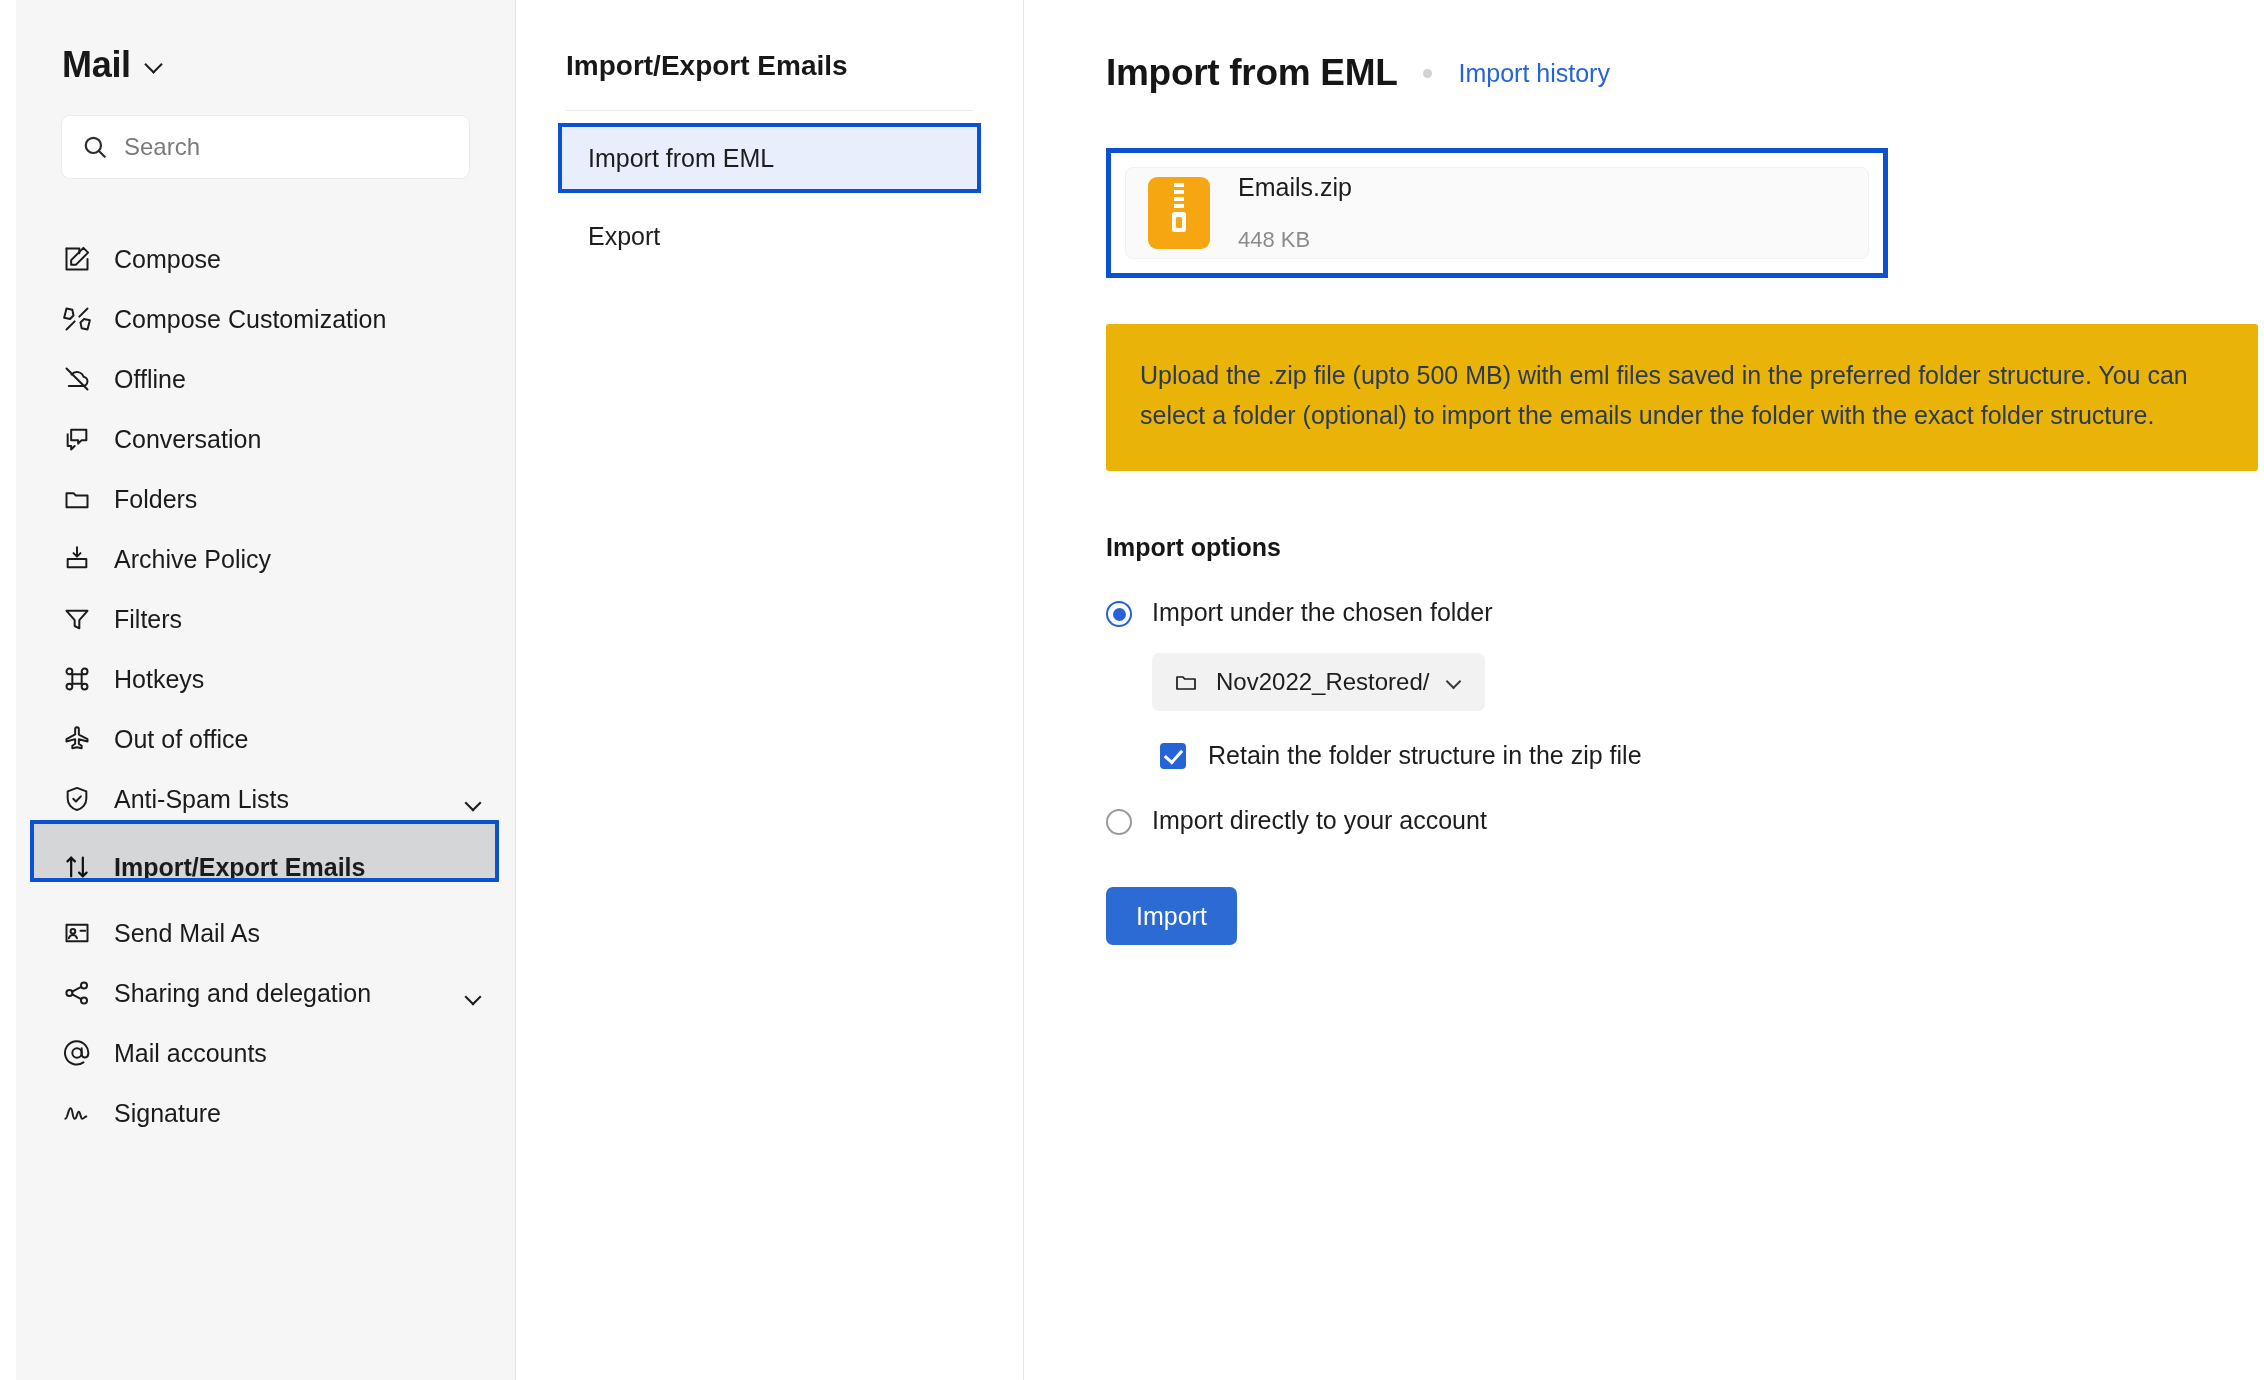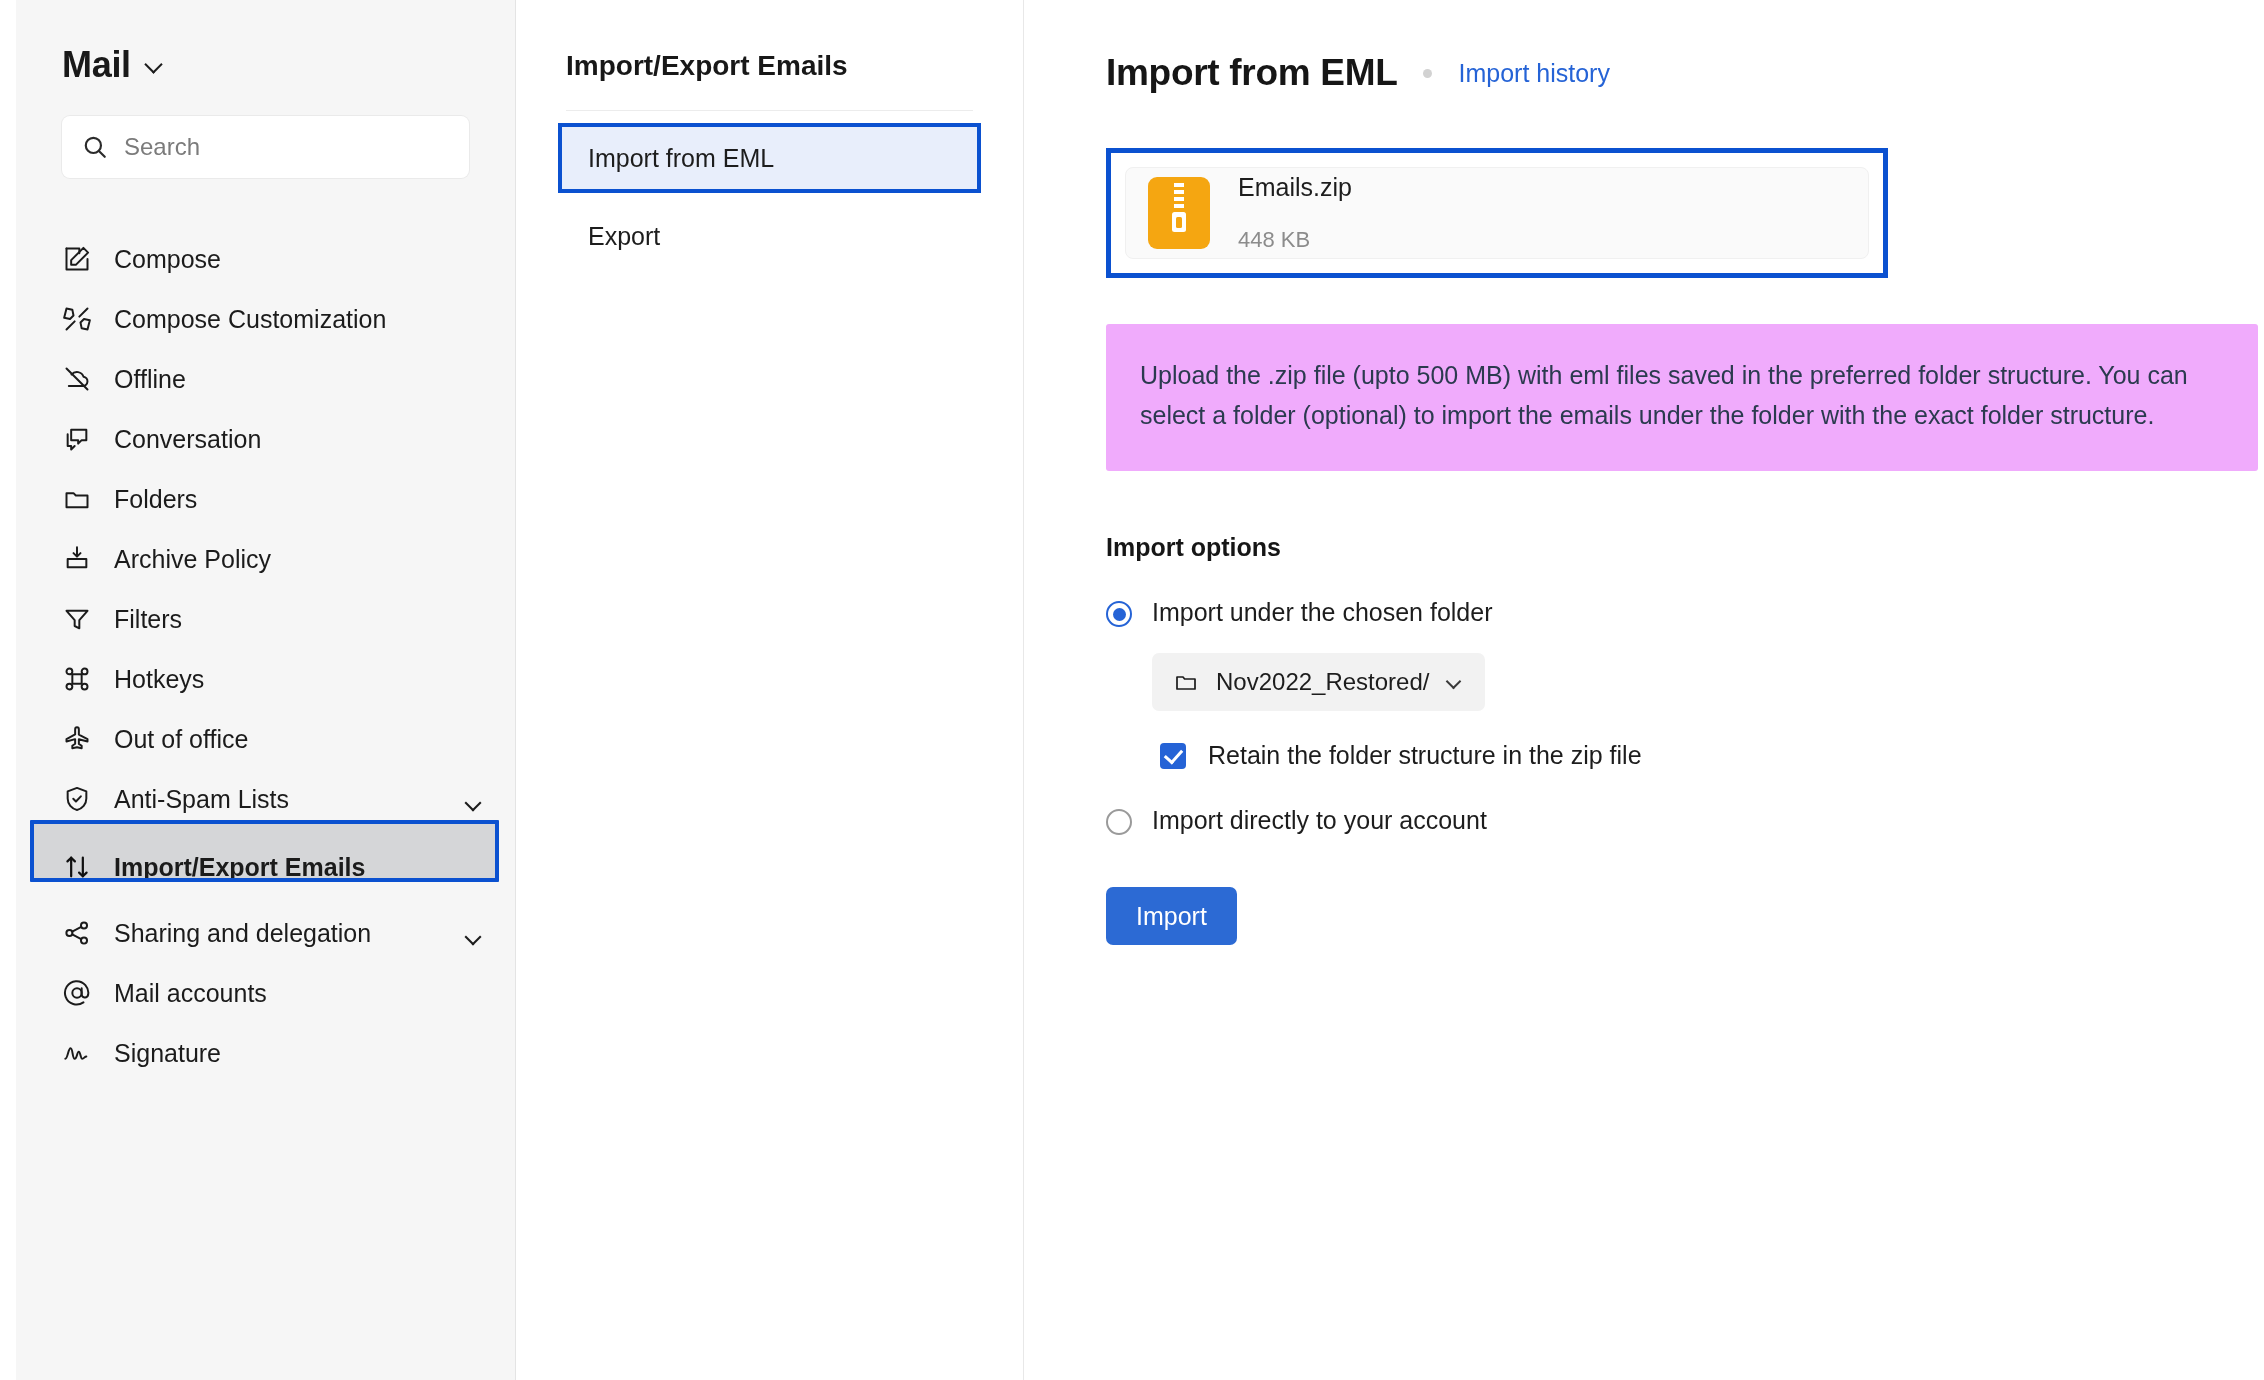--- a/index.html
+++ b/index.html
@@ -228,21 +228,21 @@
     position: relative;
     flex: 0 0 62px;
   }
   .file-meta { display: flex; flex-direction: column; gap: 25px; }
   .file-name { font-size: 25px; color: #1d1d1d; }
   .file-size { font-size: 22px; color: #8c8c8c; }
 
   .info-box {
     margin-top: 46px;
     width: 1152px;
-    background: #f0abfc;
+    background: #eab308;
     padding: 32px 34px 36px 34px;
     border-radius: 3px;
   }
   .info-text {
     font-size: 25px;
     line-height: 1.58;
     color: #2b3a4f;
     max-width: 1090px;
   }
 
@@ -475,20 +475,31 @@
           <svg width="28" height="28" viewBox="0 0 24 24" fill="none" stroke="#101010" stroke-width="1.9" stroke-linecap="round" stroke-linejoin="round">
             <path d="M7 20V4"></path>
               <path d="M3.8 7.2L7 4l3.2 3.2"></path>
             <path d="M17 4v16"></path>
               <path d="M13.8 16.8L17 20l3.2-3.2"></path>
           </svg>
         </span>
         <span class="nav-label">Import/Export Emails</span>
       </div>
 
+      <div class="nav-item">
+        <span class="nav-icon">
+          <svg width="28" height="28" viewBox="0 0 24 24" fill="none" stroke="#1b1b1b" stroke-width="1.7" stroke-linecap="round" stroke-linejoin="round">
+            <rect x="3" y="5" width="18" height="14"></rect>
+            <circle cx="8.5" cy="10.5" r="2"></circle>
+            <path d="M5 16.5c.6-1.8 2-2.7 3.5-2.7s2.9.9 3.5 2.7"></path>
+            <line x1="15" y1="10" x2="19" y2="10"></line>
+          </svg>
+        </span>
+        <span class="nav-label">Send Mail As</span>
+      </div>
 
       <div class="nav-item">
         <span class="nav-icon">
           <svg width="28" height="28" viewBox="0 0 24 24" fill="none" stroke="#1b1b1b" stroke-width="1.7" stroke-linecap="round" stroke-linejoin="round">
             <circle cx="18" cy="5.5" r="2.6"></circle>
             <circle cx="5.5" cy="12" r="2.6"></circle>
             <circle cx="18" cy="18.5" r="2.6"></circle>
             <line x1="7.9" y1="10.8" x2="15.6" y2="6.8"></line>
             <line x1="7.9" y1="13.2" x2="15.6" y2="17.2"></line>
           </svg>

